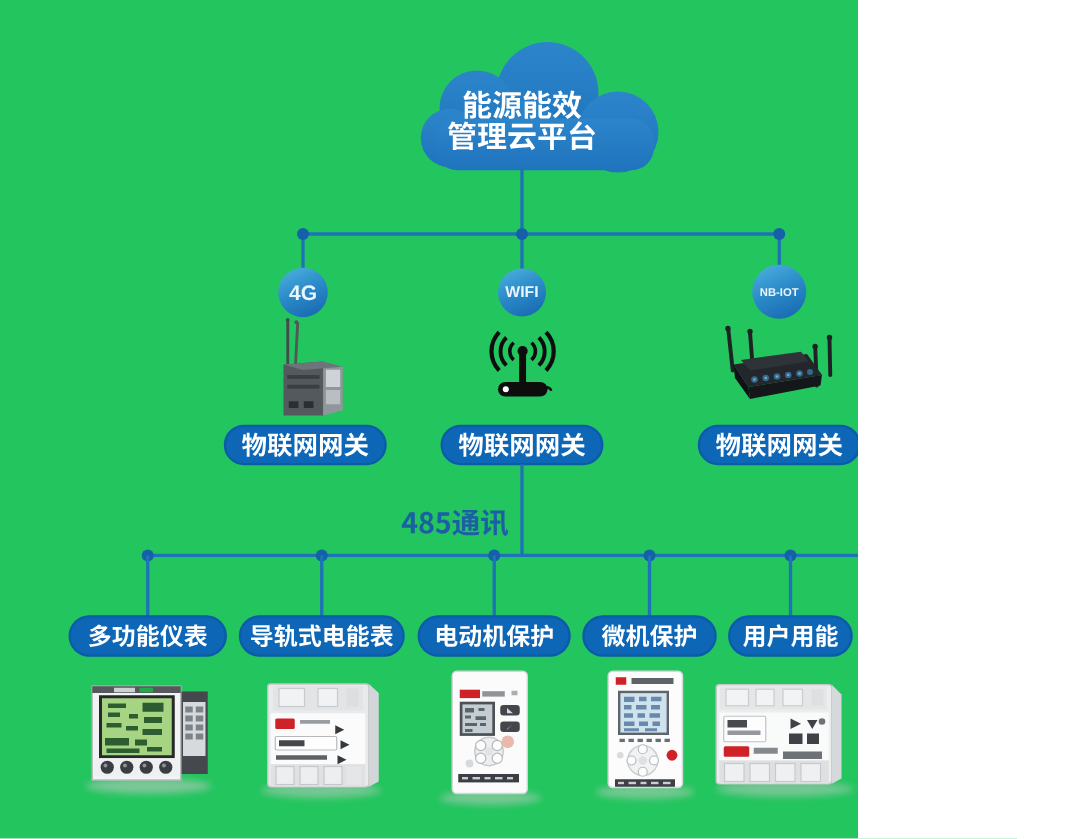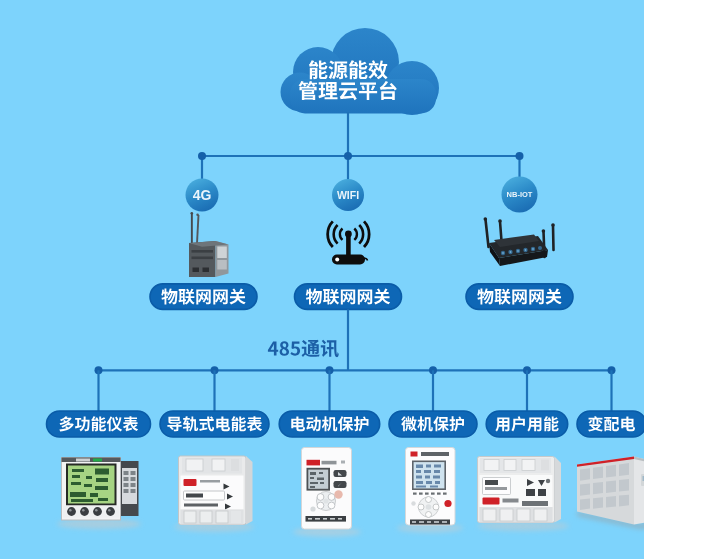--- a/index.html
+++ b/index.html
@@ -1,15 +1,15 @@
 <!DOCTYPE html>
 <html><head><meta charset="utf-8"><style>
 html,body{margin:0;padding:0;background:#ffffff;}
 *{font-family:"Liberation Sans", sans-serif;}
-#stage{position:relative;width:644px;height:559px;overflow:hidden;background:#7dd3fc;}
+#stage{position:relative;width:572px;height:559px;overflow:hidden;background:#22c55e;}
 </style></head><body>
 <div id="stage">
 <svg width="723" height="559" viewBox="0 0 723 559">
 <defs>
 <linearGradient id="cg" x1="0" y1="0" x2="0" y2="1">
  <stop offset="0" stop-color="#2c85ca"></stop>
           <stop offset="1" stop-color="#1f74bd"></stop>
 </linearGradient>
 <linearGradient id="circ" x1="0.2" y1="0" x2="0.65" y2="1">
  <stop offset="0" stop-color="#4aaede"></stop>

